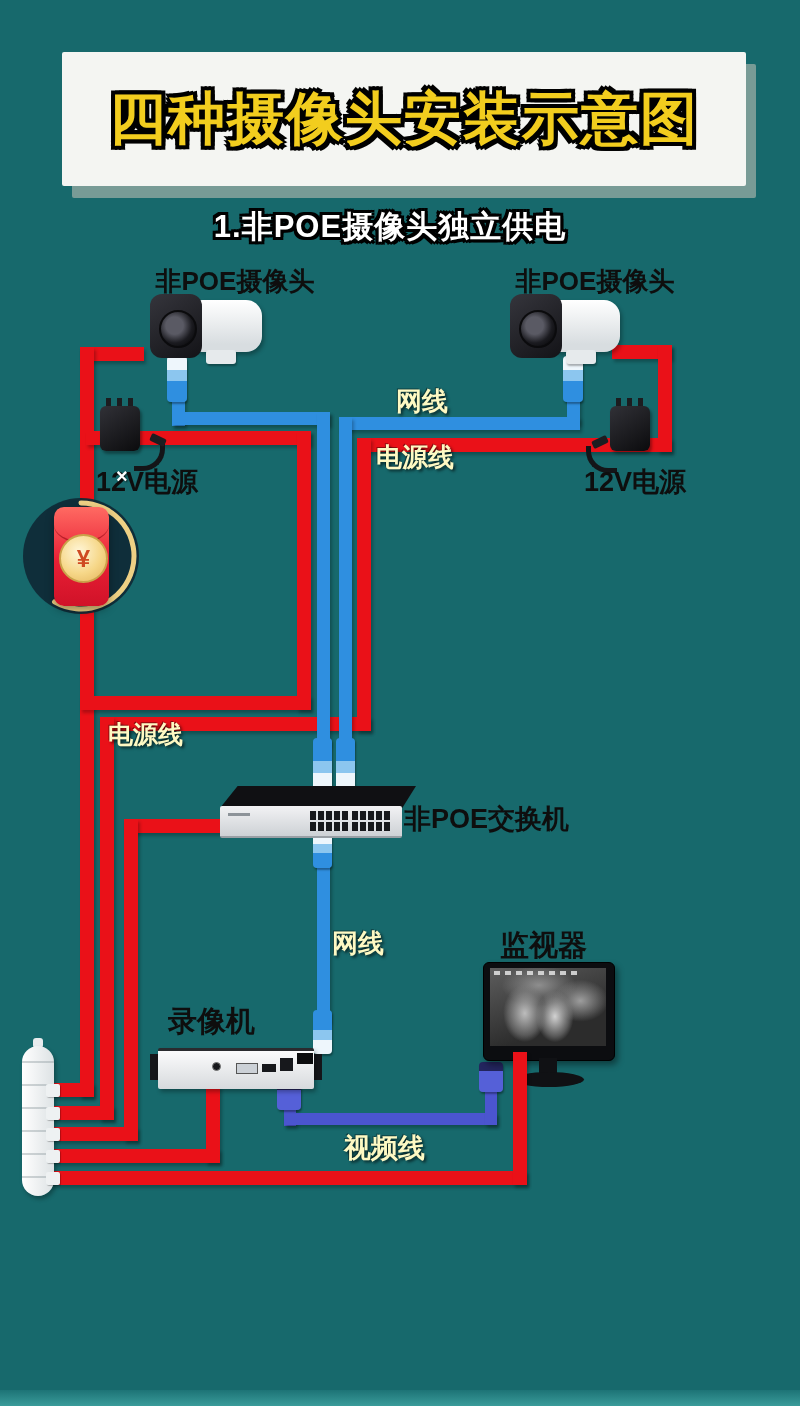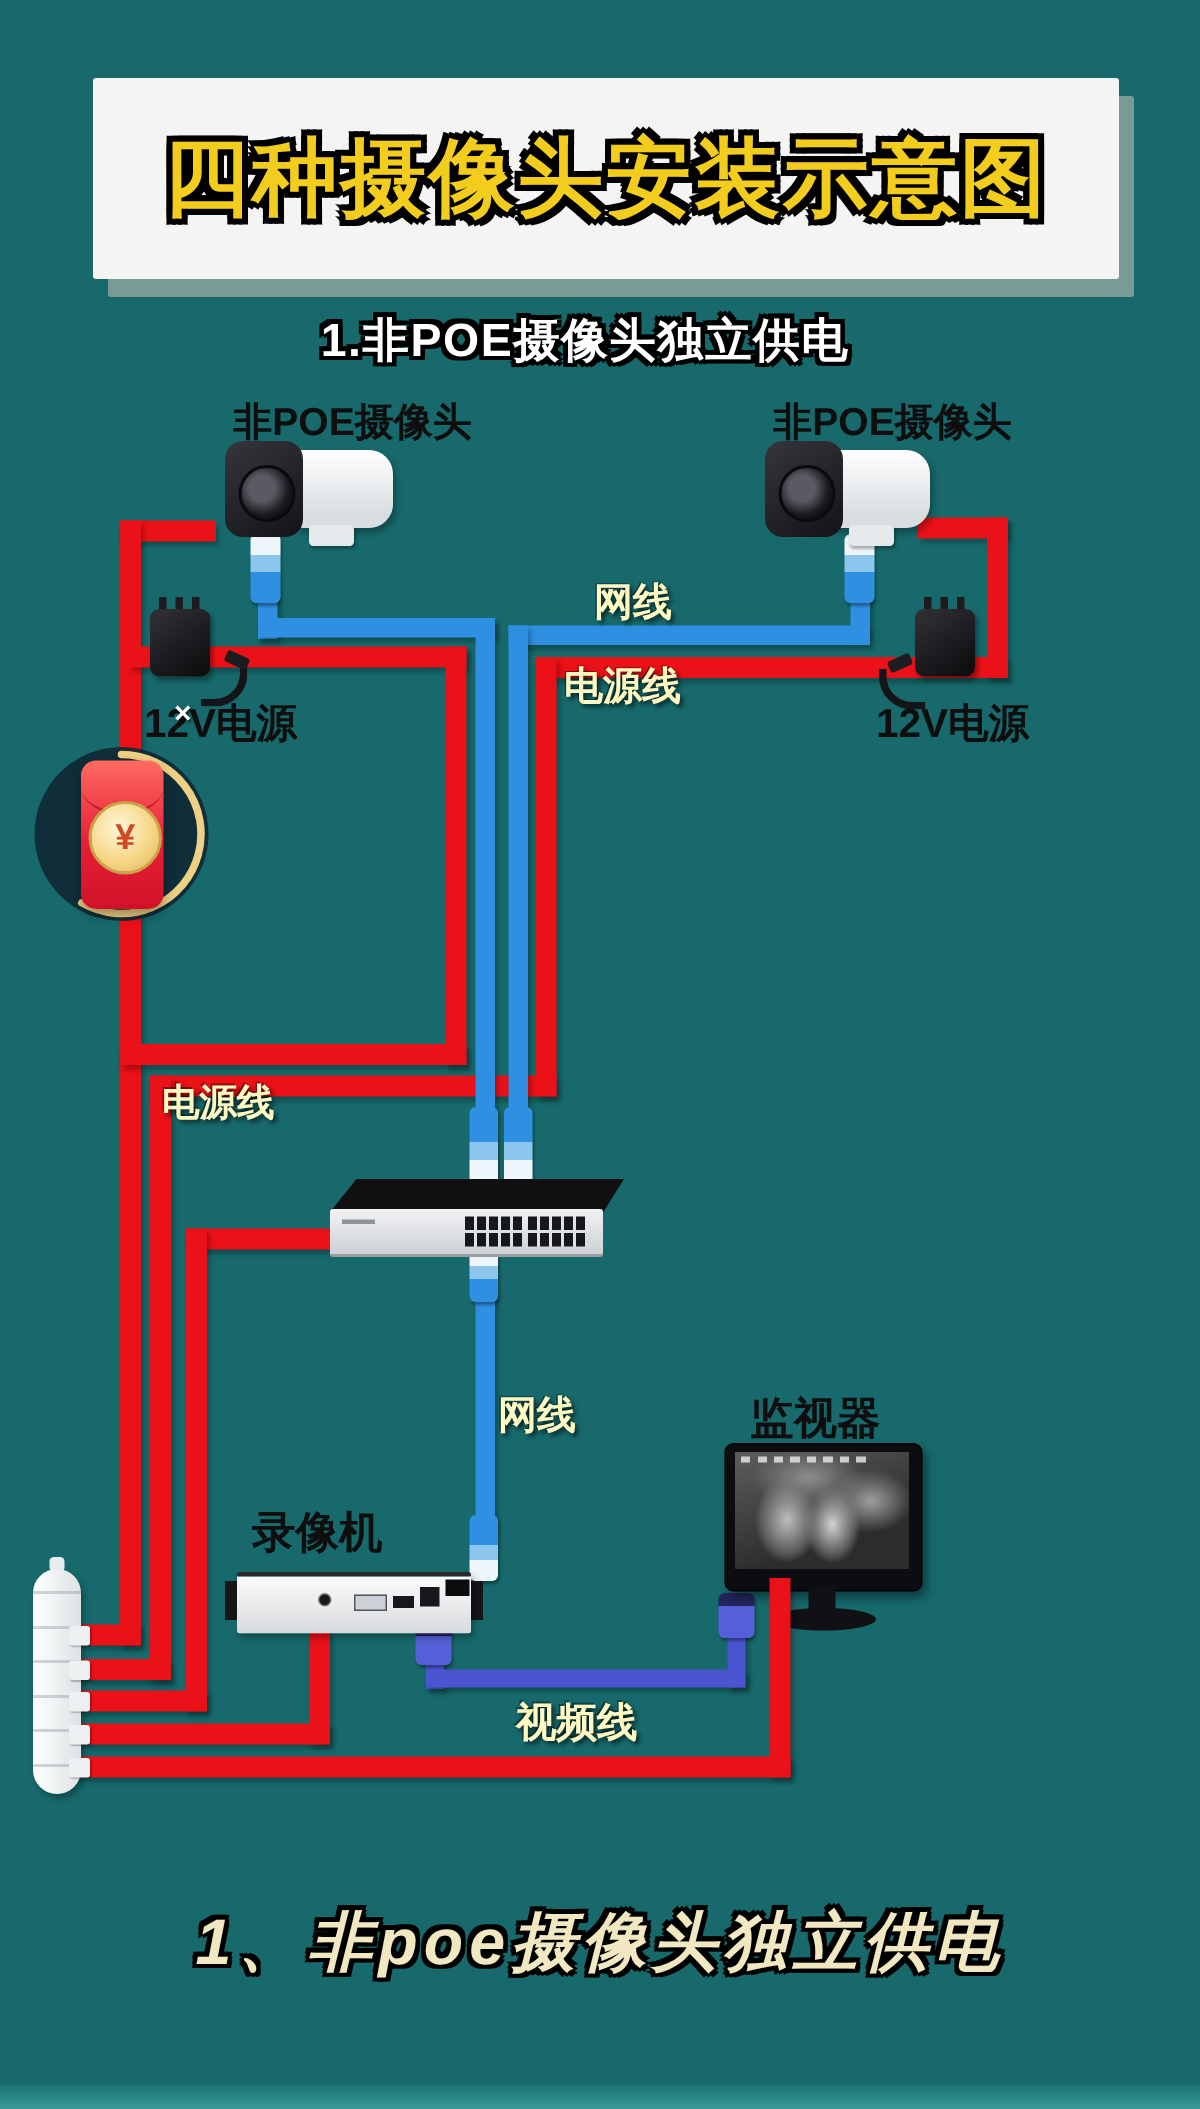--- a/index.html
+++ b/index.html
@@ -269,20 +269,21 @@
   <div class="lbl wlbl pwr-m-lbl">电源线</div>
   <div class="lbl wlbl pwr-l-lbl">电源线</div>
   <div class="lbl wlbl lan-b-lbl">网线</div>
   <div class="lbl wlbl video-lbl">视频线</div>
 
   <div class="sw-top"></div>
   <div class="sw-front"></div>
   <div class="sw-ports swp1"></div>
   <div class="sw-ports swp2"></div>
   <div class="sw-led"></div>
+  <div class="lbl sw-lbl">非POE交换机</div>
 
   <div class="nvr-ear nel"></div>
   <div class="nvr-ear ner"></div>
   <div class="nvr-body"></div>
   <div class="nport np1"></div>
   <div class="nport np2"></div>
   <div class="nport np3"></div>
   <div class="nport np4"></div>
   <div class="nport np5"></div>
   <div class="lbl nvr-lbl">录像机</div>
@@ -304,15 +305,14 @@
 
   <div class="rp-circle"></div>
   <svg class="rp-arc" width="128" height="128">
     <path d="M 64 11 A 53 53 0 1 1 37.5 109.9" fill="none" stroke="#eed084" stroke-width="5" stroke-linecap="round"></path>
   </svg>
   <div class="rp-env">
     <div class="rp-flap"></div>
   </div>
   <div class="rp-coin">¥</div>
 
-  <div class="caption">1、非poe摄像头独立供电</div>
   <div class="bot-strip"></div>
 </div>
 
 </body></html>

